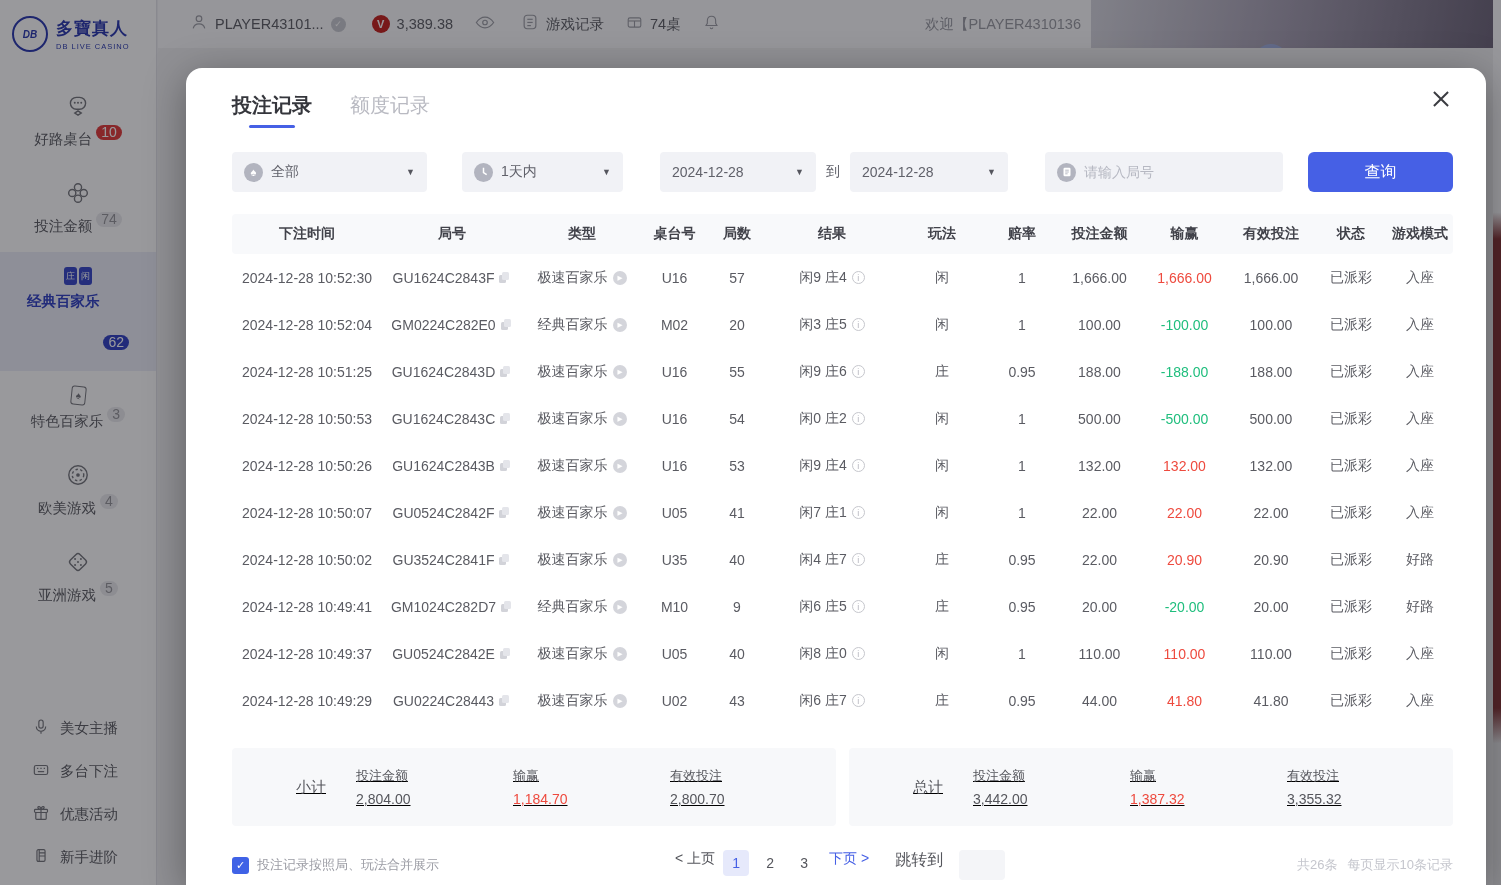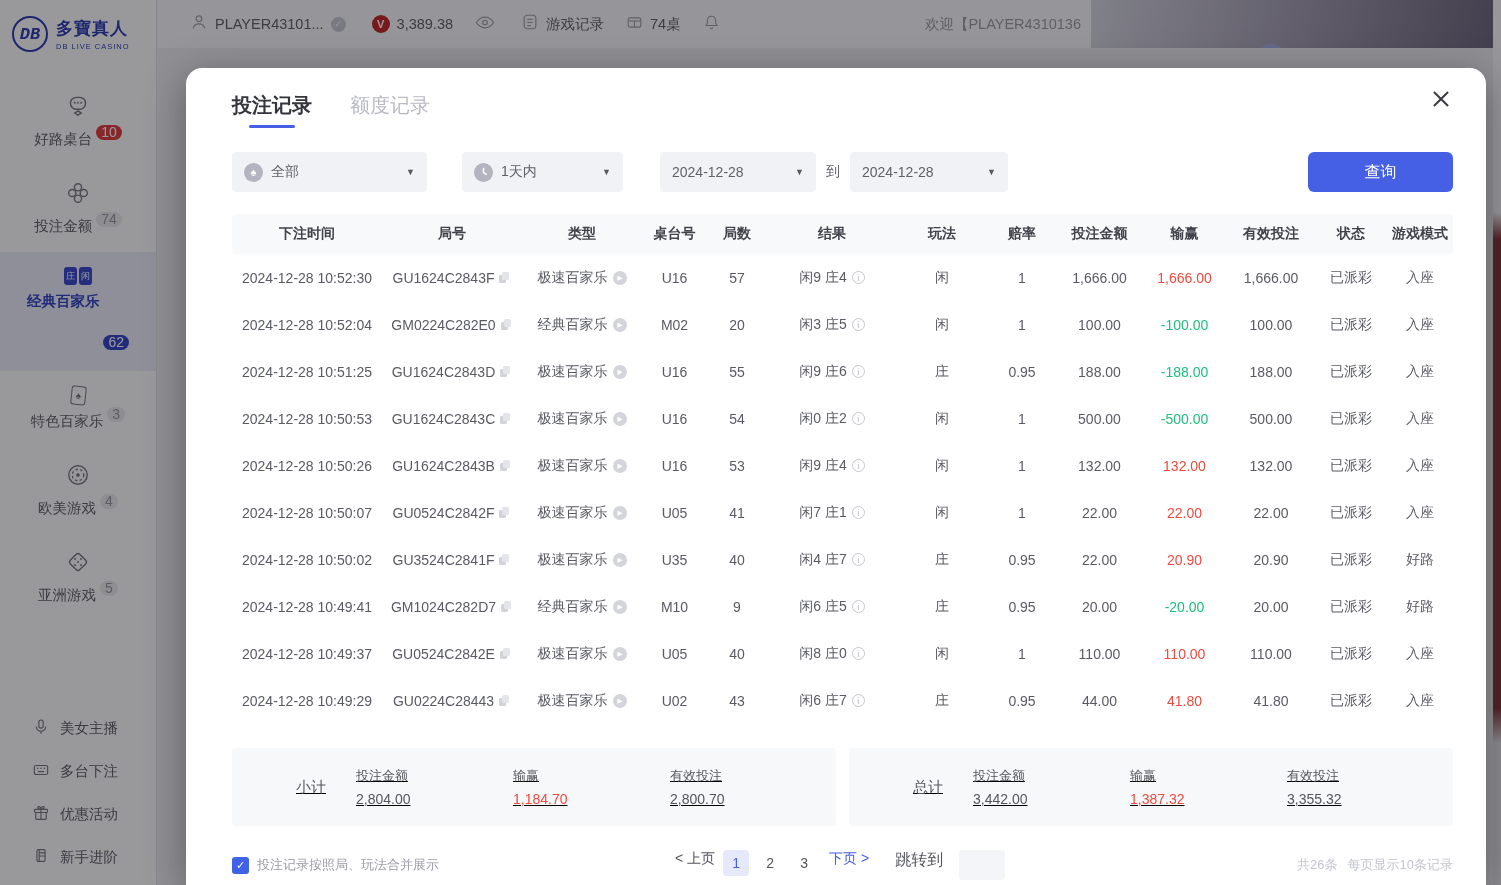--- a/index.html
+++ b/index.html
@@ -2,21 +2,21 @@
 <html><head>
 <meta charset="utf-8">
 <style>
   * { margin:0; padding:0; box-sizing:border-box; }
   html,body { width:1501px; height:885px; overflow:hidden; }
   body { font-family:"Liberation Sans","DejaVu Sans",sans-serif; background:#f0f0f3; position:relative; }
 
   
   .sidebar { position:absolute; left:0; top:0; width:157px; height:885px; background:#ffffff; border-right:1px solid #e4e4e8; z-index:1; }
   .logo { display:flex; align-items:center; gap:8px; padding:16px 0 0 12px; }
-  .logo-mark { width:36px; height:36px; border-radius:50%; border:2.5px solid #2b3ab0; color:#2b3ab0; font-weight:bold; font-size:17px; font-style:italic; display:flex; align-items:center; justify-content:center;font-family:Liberation Mono, monospace; }
+  .logo-mark { width:36px; height:36px; border-radius:50%; border:2.5px solid #2b3ab0; color:#2b3ab0; font-weight:bold; font-size:10px; font-style:italic; display:flex; align-items:center; justify-content:center; }
   .logo-name { color:#2b3ab0; font-size:17px; font-weight:bold; letter-spacing:1px; }
   .logo-sub { color:#2b3ab0; font-size:7.5px; letter-spacing:1px; margin-top:2px; }
   .nav { margin-top:26px; }
   .nav-item { display:flex; flex-direction:column; align-items:center; gap:7px; padding:15px 0 16px; cursor:pointer; }
   .nav-item.active { background:#eceef9; }
   .nav-item svg { width:26px; height:26px; stroke:#76777d; fill:none; stroke-width:1.3; }
   .nav-item svg .fill { fill:#76777d; stroke:none; }
   .nav-label-row { display:flex; align-items:flex-start; gap:4px; }
   .nav-label { font-size:14.5px; color:#5d5e64; }
   .nav-item.active .nav-label { color:#3243c4; font-weight:bold; }
@@ -310,20 +310,31 @@
     </div>
     <div class="fsel sel-date">
       <span>2024-12-28</span>
       <span class="caret">▼</span>
     </div>
     <span class="to-label">到</span>
     <div class="fsel sel-date2">
       <span>2024-12-28</span>
       <span class="caret">▼</span>
     </div>
+    <div class="round-input">
+      <span class="circle-icon">
+        <svg width="10" height="10" viewBox="0 0 10 10">
+            <rect x="1.5" y="0.8" width="7" height="8.4" rx="1.2" fill="#fff"></rect>
+            <line x1="3.2" y1="3.2" x2="6.8" y2="3.2" stroke="#b2b4bf" stroke-width="0.9"></line>
+            <line x1="3.2" y1="5" x2="6.8" y2="5" stroke="#b2b4bf" stroke-width="0.9"></line>
+            <line x1="3.2" y1="6.8" x2="5.6" y2="6.8" stroke="#b2b4bf" stroke-width="0.9"></line>
+          </svg>
+      </span>
+      <input placeholder="请输入局号" style="">
+    </div>
     <button class="search-btn">查询</button>
   </div>
 
   <div class="thead">
     <div class="hcell">下注时间</div>
     <div class="hcell">局号</div>
     <div class="hcell">类型</div>
     <div class="hcell">桌台号</div>
     <div class="hcell">局数</div>
     <div class="hcell">结果</div>

